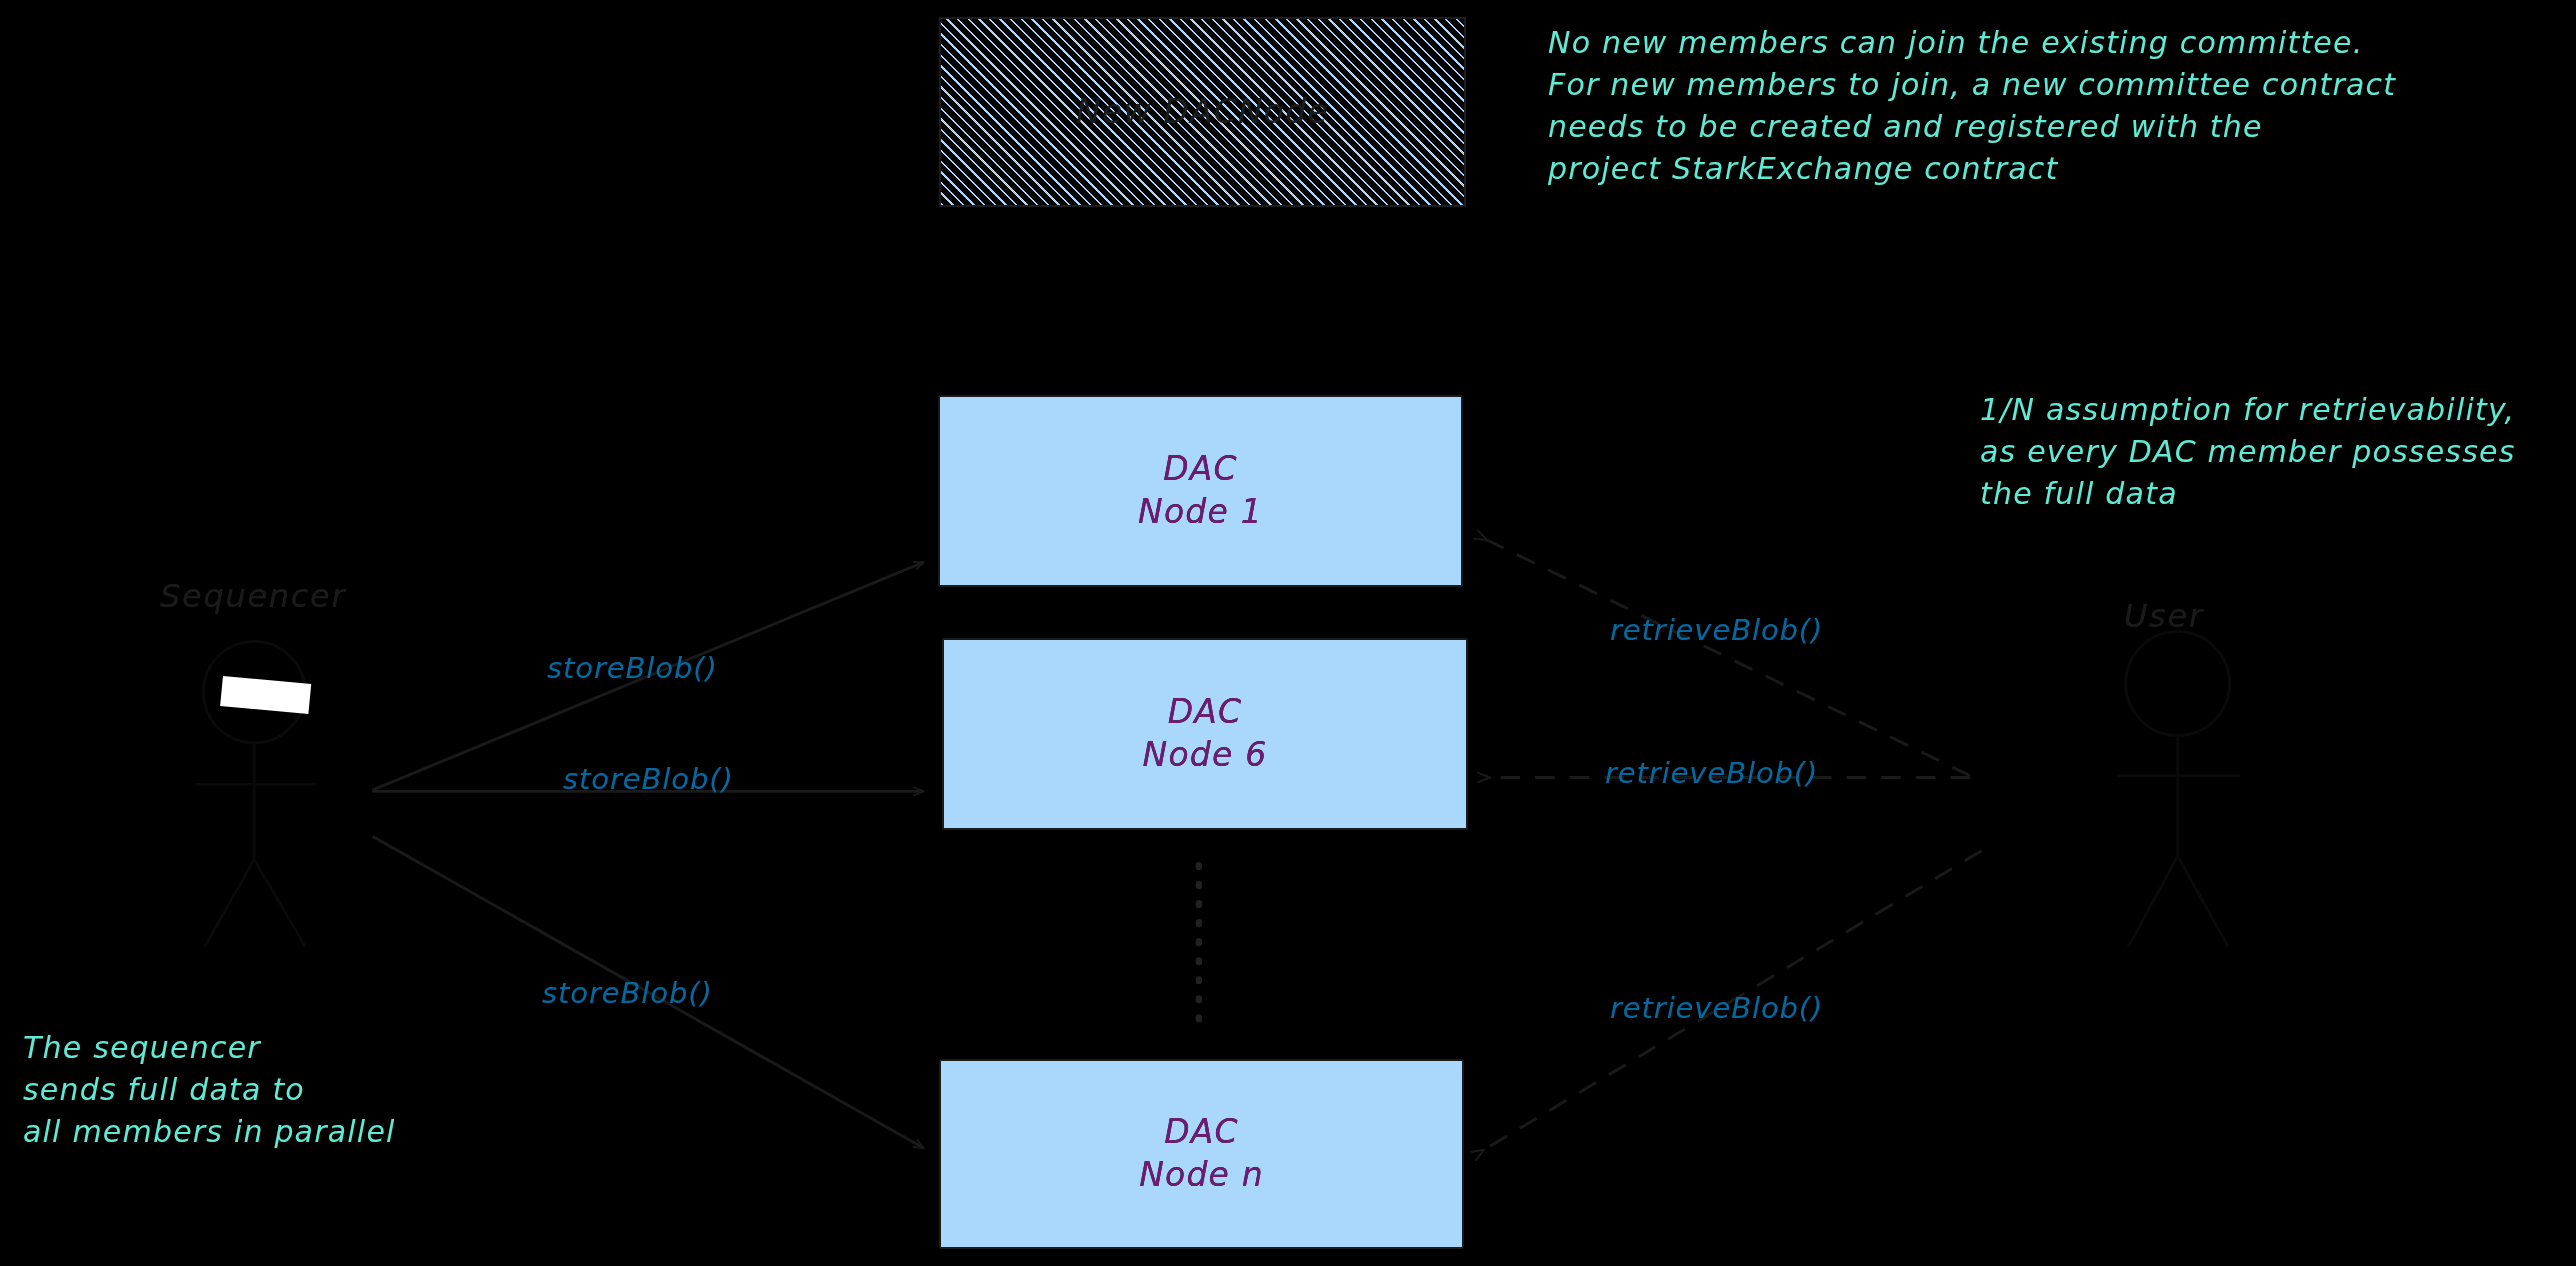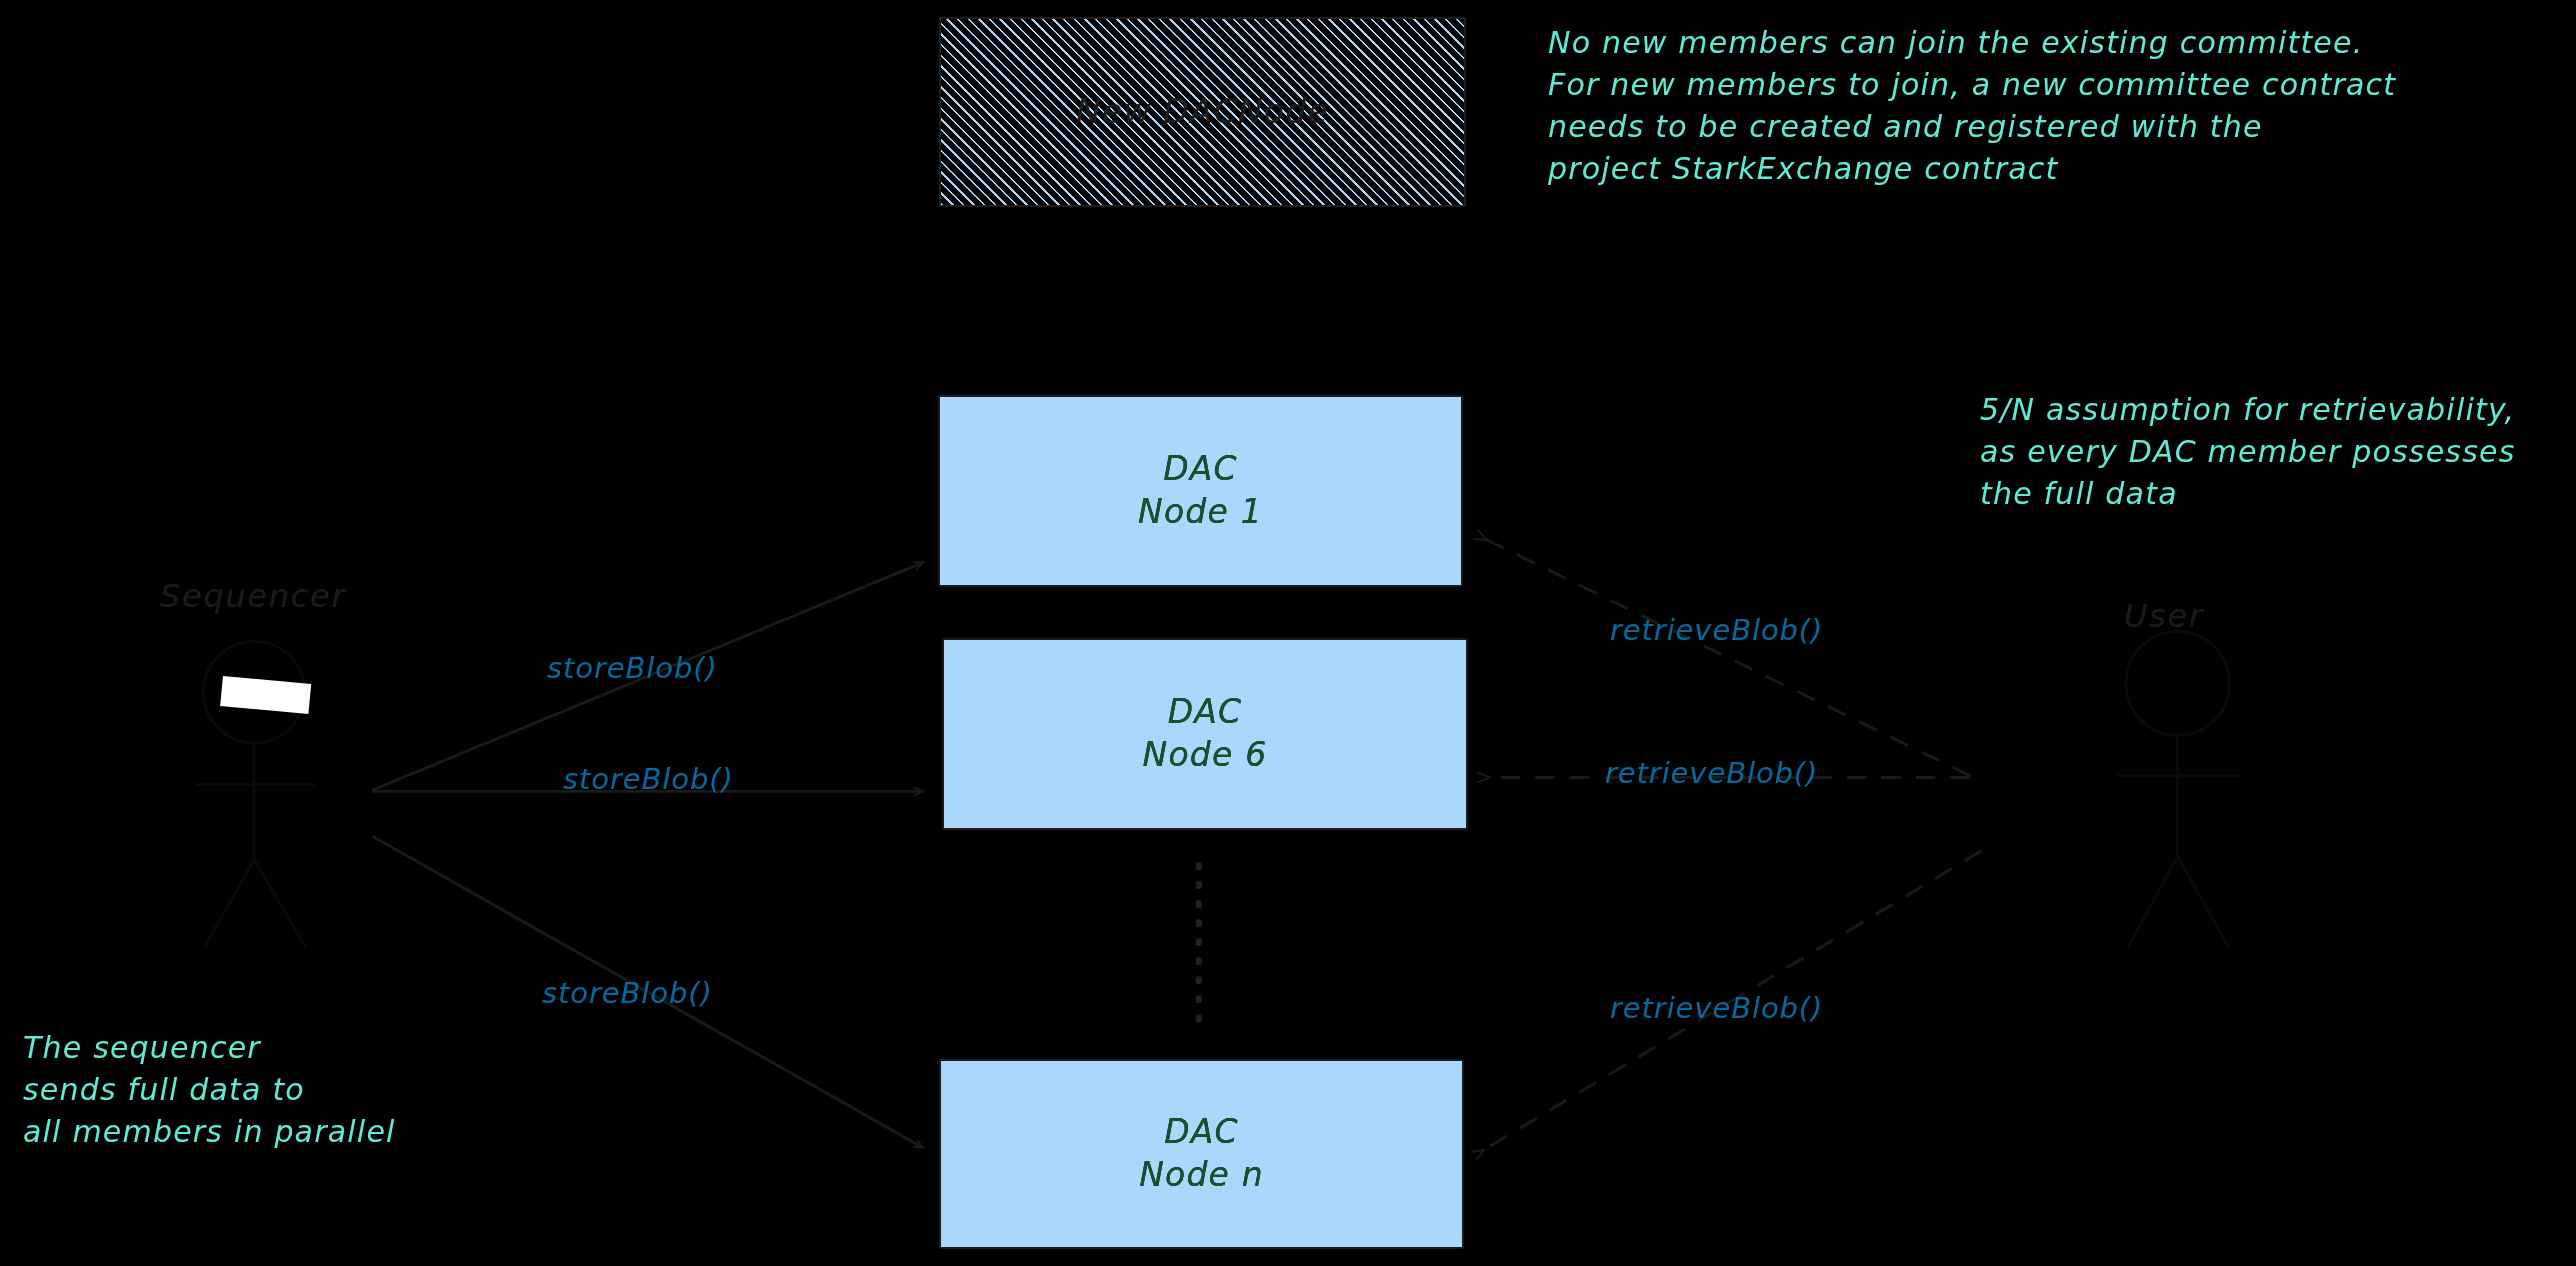--- a/index.html
+++ b/index.html
@@ -42,21 +42,21 @@
   .node-box{
     box-sizing:border-box;
     border:2.9px solid #1b1b1b;
     border-radius:1.7px;
     display:flex;
     flex-direction:column;
     align-items:center;
     justify-content:center;
   }
   .node-box .nb-line{
-    color:#14532d;
+    color:#701a75;
     font-size:33px;
     font-style:italic;
     letter-spacing:1.2px;
     line-height:1.30;
     font-family:"DejaVu Sans", sans-serif;
     text-shadow:0 0 0.6px #101010;
   }
   .hatched{
     box-sizing:border-box;
     border:2.9px solid #1d1d1d;
@@ -149,21 +149,21 @@
 
   <div class="abs edge-label" style="left:1610px;top:613px;">retrieveBlob()</div>
   <div class="abs edge-label" style="left:1605px;top:756px;">retrieveBlob()</div>
   <div class="abs edge-label" style="left:1610px;top:991px;">retrieveBlob()</div>
 
   <div class="abs note" style="left:1548px;top:22px;width:900px;">No new members can join the existing committee.
 For new members to join, a new committee contract
 needs to be created and registered with the
 project StarkExchange contract</div>
 
-  <div class="abs note" style="left:1980px;top:389px;width:588px;">5/N assumption for retrievability,
+  <div class="abs note" style="left:1980px;top:389px;width:588px;">1/N assumption for retrievability,
 as every DAC member possesses
 the full data</div>
 
   <div class="abs note" style="left:23px;top:1027px;width:404px;">The sequencer
 sends full data to
 all members in parallel</div>
 
 </div>
 
 

